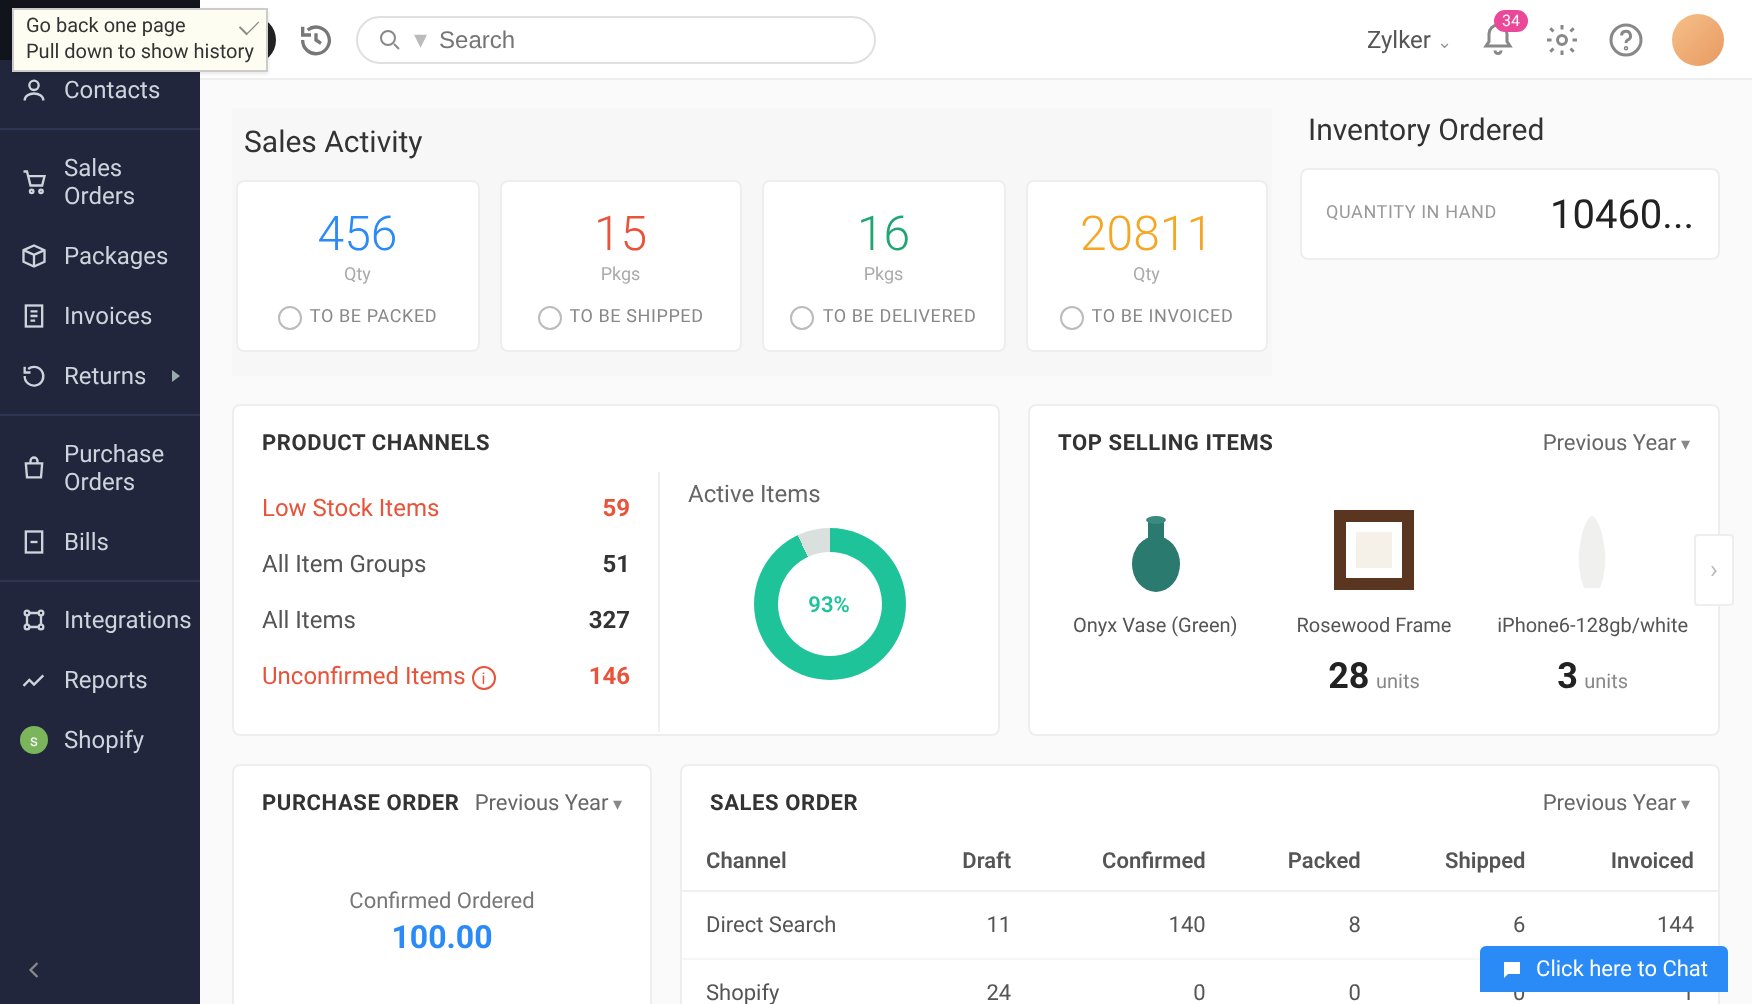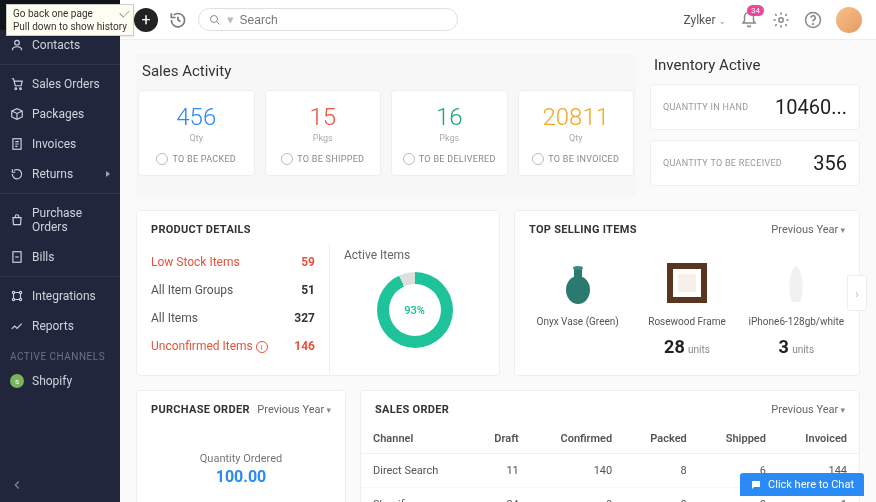--- a/index.html
+++ b/index.html
@@ -4,21 +4,21 @@
 <style>
 * { margin: 0; padding: 0; box-sizing: border-box; }
 body { font-family: -apple-system, BlinkMacSystemFont, "Segoe UI", Roboto, sans-serif; font-size: 13px; color: #333; background: #f7f7f7; overflow: hidden; width: 876px; height: 502px; position: relative; }
 .app { display: flex; width: 100%; height: 100%; }
 
 
 .back-tip { position: absolute; top: 4px; left: 6px; background: #fdfdf2; border: 1px solid #ccc; padding: 2px 6px; font-size: 10px; line-height: 1.3; z-index: 50; box-shadow: 0 1px 2px rgba(0,0,0,0.1); }
 .back-tip::after { content:""; position:absolute; top:3px; right:4px; width:8px; height:8px; border-left:1px solid #888; border-bottom:1px solid #888; transform: rotate(-45deg) scaleY(0.6); }
 
 
-.sidebar { width: 120px; background: #21263c; color: #dfe2ea; display: flex; flex-direction: column; font-size: 12px; flex-shrink: 0; }
+.sidebar { width: 100px; background: #21263c; color: #dfe2ea; display: flex; flex-direction: column; font-size: 12px; flex-shrink: 0; }
 .side-item { display: flex; align-items: center; gap: 8px; padding: 8px 10px; cursor: pointer; color: #cfd3dc; position: relative; }
 .side-item.active { background: #12141c; color: #2a8af6; }
 .side-item .ic { width: 14px; height: 14px; flex-shrink: 0; }
 .side-item .chev { margin-left: auto; width: 0; height: 0; border-top: 3px solid transparent; border-bottom: 3px solid transparent; border-left: 4px solid #9aa; }
 .side-sep { height: 1px; background: #2e3550; margin: 4px 0; }
 .side-label { padding: 10px 10px 4px; color: #6b7187; font-size: 10px; letter-spacing: 0.5px; }
 .side-collapse { margin-top: auto; text-align: center; padding: 10px; color: #888; }
 .shopify-dot { width: 14px; height: 14px; background: #7ab55c; border-radius: 50%; display:inline-flex; align-items:center; justify-content:center; font-size:8px; color:#fff; }
 
 
@@ -184,21 +184,20 @@
           <path d="M8 6h8M6 8v8M18 8v8M8 18h8"></path>
         </svg>
       <span>Integrations</span>
     </div>
     <div class="side-item">
       <svg class="ic" viewBox="0 0 24 24" fill="none" stroke="currentColor" stroke-width="2">
           <path d="M3 17l5-5 4 4 8-8"></path>
         </svg>
       <span>Reports</span>
     </div>
-    <div class="side-label">ACTIVE CHANNELS</div>
     <div class="side-item">
       <span class="shopify-dot">s</span>
       <span>Shopify</span>
     </div>
     <div class="side-collapse">
       <svg width="14" height="14" viewBox="0 0 24 24" fill="none" stroke="currentColor" stroke-width="2">
           <path d="M15 6l-6 6 6 6"></path>
         </svg>
     </div>
   </div>
@@ -267,36 +266,32 @@
     <div class="stat-label">TO BE DELIVERED</div>
               </div>
               <div class="stat-card">
                 <div class="stat-num" style="color:#f5a623">20811</div>
     <div class="stat-unit">Qty</div>
     <div class="stat-label">TO BE INVOICED</div>
               </div>
             </div>
         </div>
         <div class="inv-summary">
-          <div class="panel-title">Inventory Active</div>
+          <div class="panel-title">Inventory Ordered</div>
           <div class="inv-box">
             <span class="lbl">QUANTITY IN HAND</span>
             <span class="val">10460...</span>
           </div>
-          <div class="inv-box">
-            <span class="lbl">QUANTITY TO BE RECEIVED</span>
-            <span class="val">356</span>
-          </div>
         </div>
       </div>
 
       <div class="row2">
         <div class="card prod-details" style="flex-direction:column">
           <div class="card-head">
-            <span class="card-title">PRODUCT DETAILS</span>
+            <span class="card-title">PRODUCT CHANNELS</span>
           </div>
           <div style="display:flex">
             <div class="pd-left" id="pd-rows">
                 <div class="pd-row warn">
                   <span class="k">Low Stock Items</span>
                   <span class="v">59</span>
                 </div>
                 <div class="pd-row">
                   <span class="k">All Item Groups</span>
                   <span class="v">51</span>
@@ -361,21 +356,21 @@
         </div>
       </div>
 
       <div class="row3">
         <div class="card po-card">
           <div class="card-head">
             <span class="card-title">PURCHASE ORDER</span>
             <span class="dd">Previous Year</span>
           </div>
           <div class="po-body">
-            <div class="po-metric-lbl">Quantity Ordered</div>
+            <div class="po-metric-lbl">Confirmed Ordered</div>
             <div class="po-metric-val">100.00</div>
 
           </div>
         </div>
 
         <div class="card so-card">
           <div class="card-head">
             <span class="card-title">SALES ORDER</span>
             <span class="dd">Previous Year</span>
           </div>

